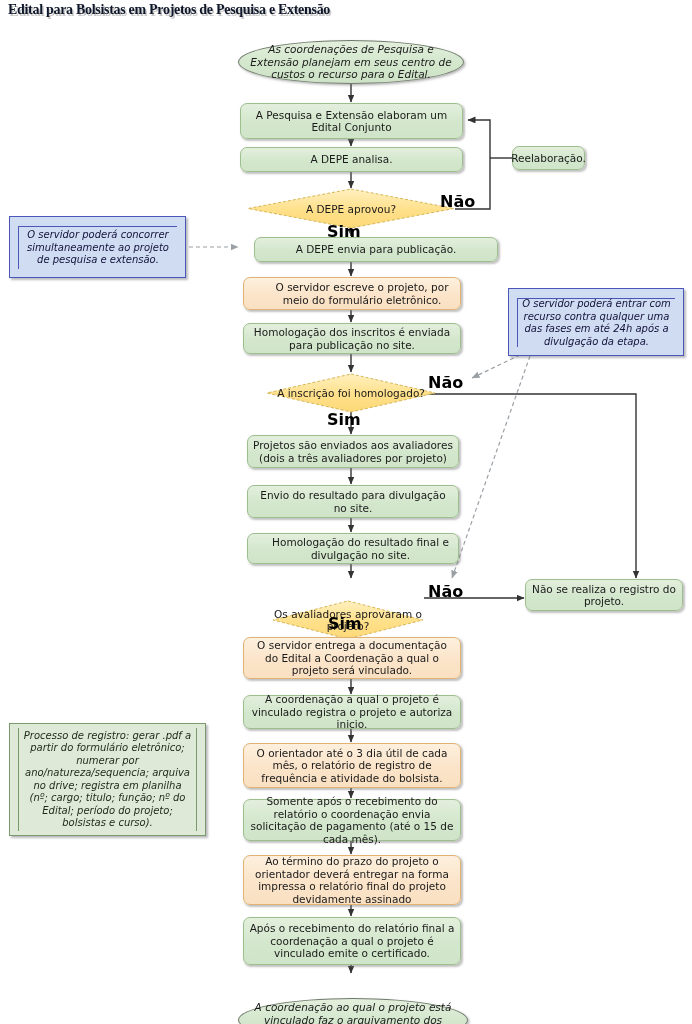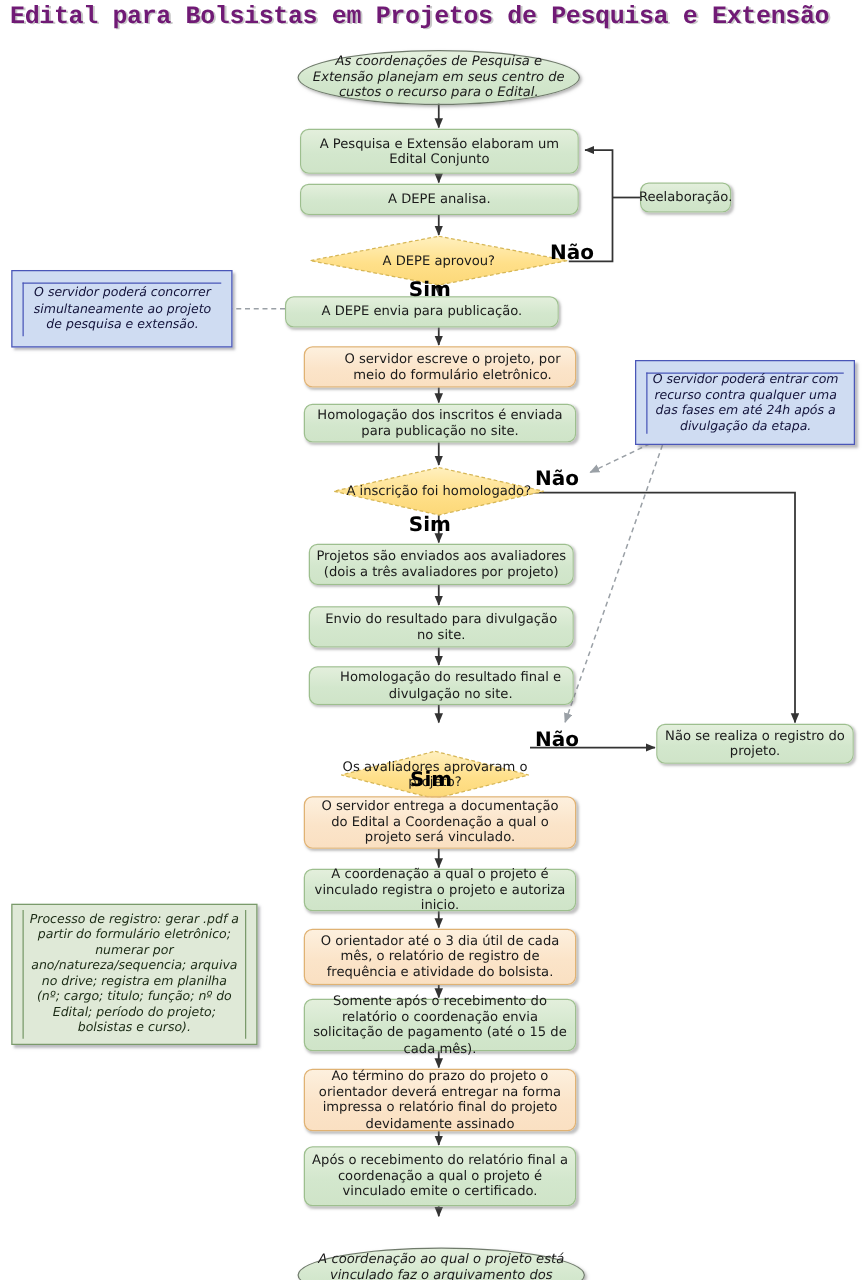--- a/index.html
+++ b/index.html
@@ -15,24 +15,24 @@
     height: 1024px;
     overflow: hidden;
     background: #ffffff;
   }
   
   #title {
     position: absolute;
     left: 8px;
     top: 2px;
     width: 676px;
-    font-family: Liberation Mono, monospace;
-    font-size: 20px;
+    font-family: Liberation Serif, serif;
+    font-size: 14px;
     font-weight: bold;
-    color: #701a75;
+    color: #0f172a;
     letter-spacing: -0.3px;
     text-shadow: 1.5px 1.5px 0px #c9c9c9;
     white-space: nowrap;
   }
   
   #edges {
     position: absolute;
     left: 0; top: 0;
     width: 692px; height: 1024px;
     pointer-events: none;
@@ -224,21 +224,21 @@
       </defs>
       <polygon points="104,1 207,20.5 104,40 1,20.5" fill="url(#gdec1)" stroke="#d6b656" stroke-width="1" stroke-dasharray="3,2"></polygon>
     </svg>
     <div class="decision-label">A DEPE aprovou?</div>
   </div>
 
   <div class="node proc" style="left:512px; top:146px; width:73px; height:24px;">
     <span>Reelaboração.</span>
   </div>
 
-  <div class="node proc" style="left:228px; top:237px; width:219px; height:25px;">
+  <div class="node proc" style="left:254px; top:237px; width:244px; height:25px;">
     <span>A DEPE envia para publicação.</span>
   </div>
 
   <div class="node proc-orange" style="left:243px; top:277px; width:218px; height:33px;padding-left:25px;">
     <span>O servidor escreve o projeto, por meio do formulário eletrônico.</span>
   </div>
 
   <div class="node proc" style="left:243px; top:323px; width:218px; height:31px;">
     <span>Homologação dos inscritos é enviada para publicação no site.</span>
   </div>

